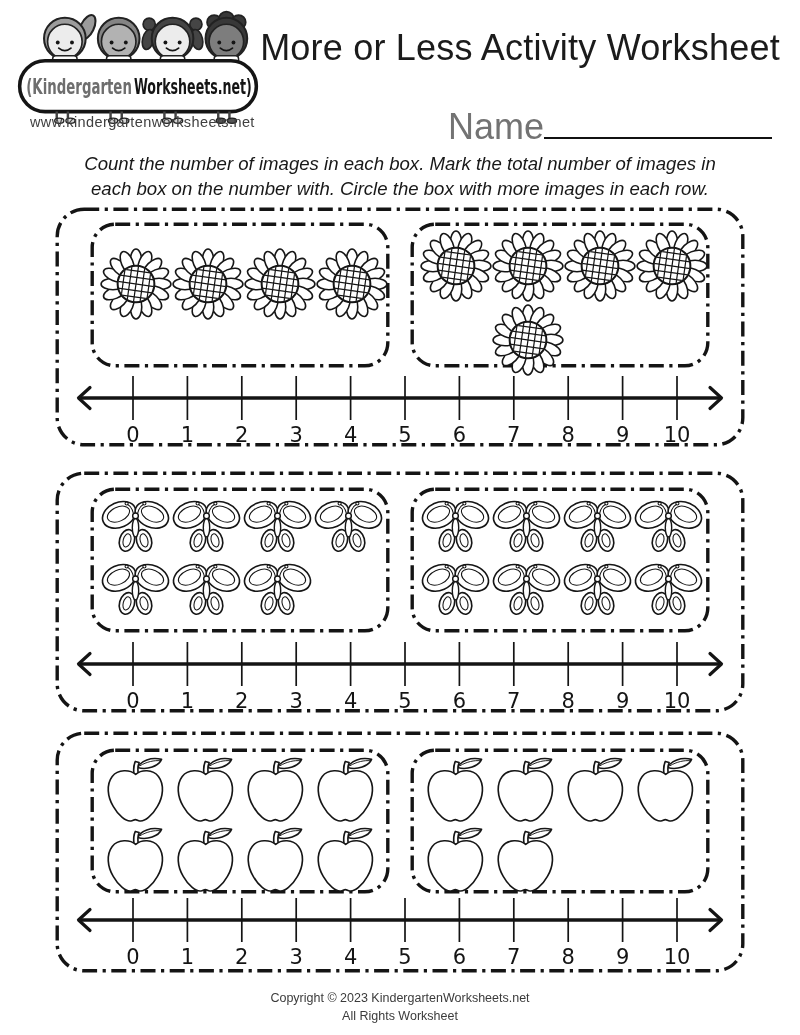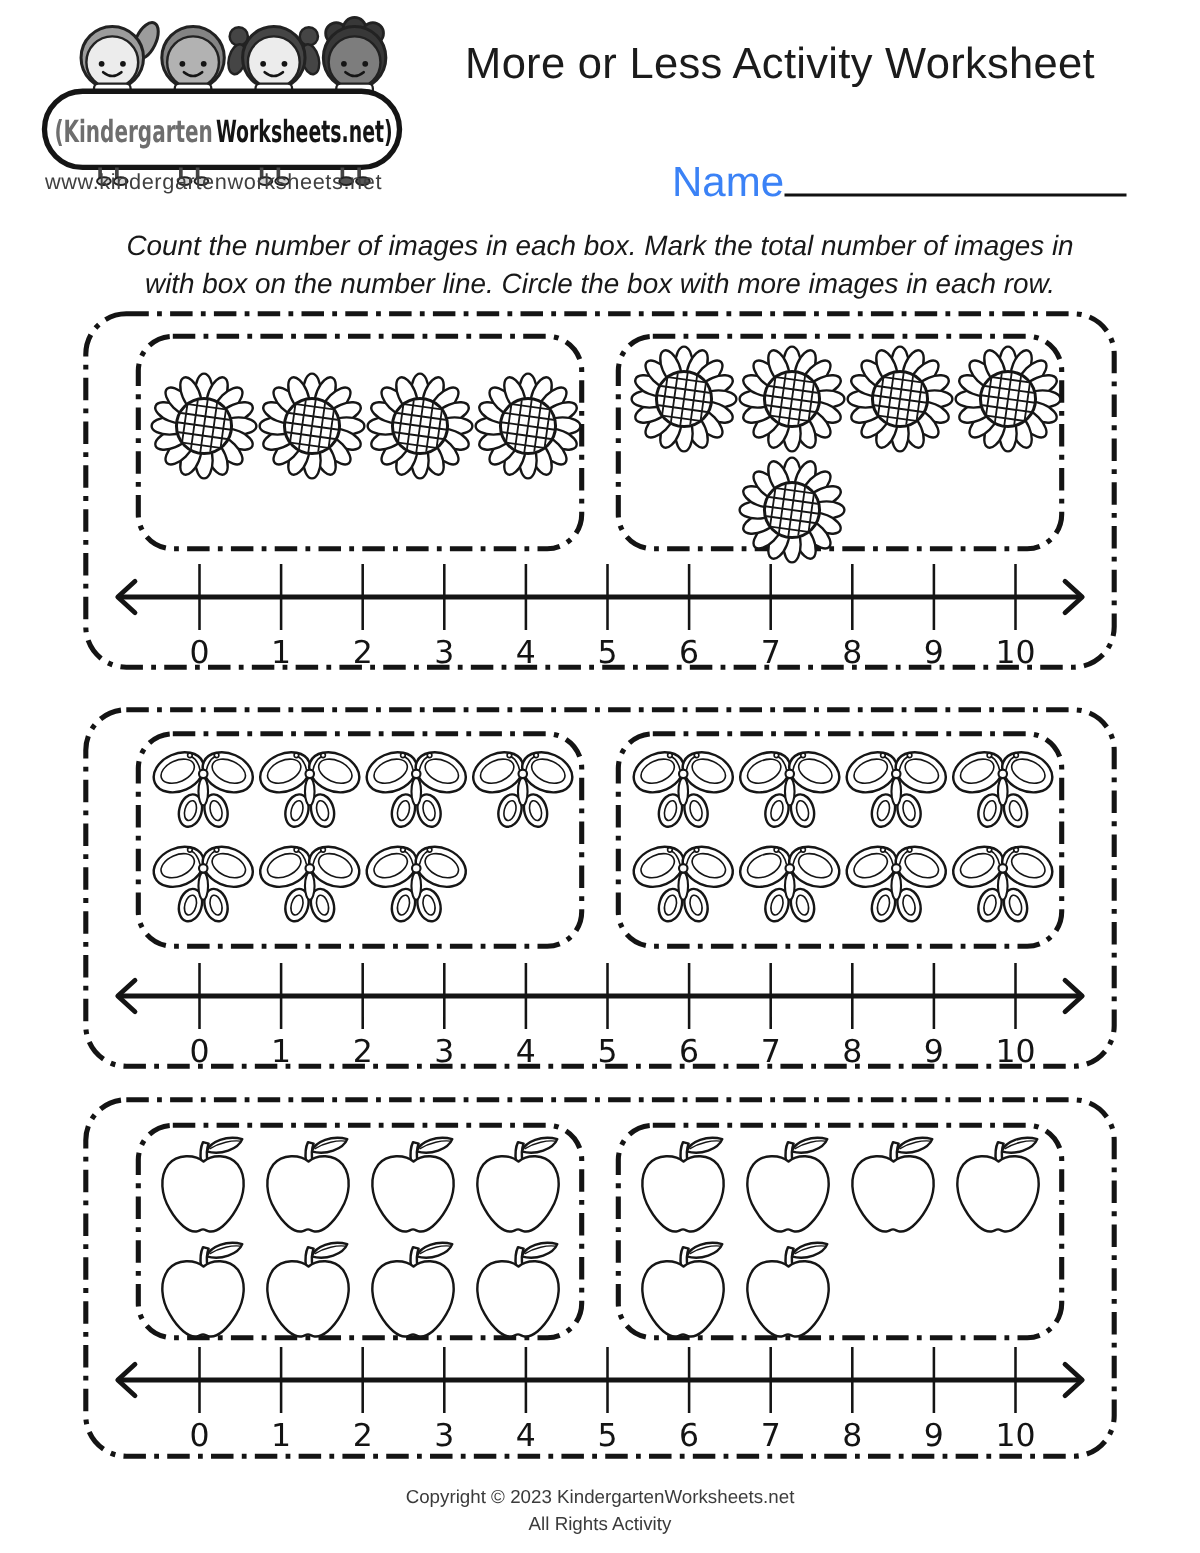--- a/index.html
+++ b/index.html
@@ -1,25 +1,25 @@
 <!DOCTYPE html>
 <html><head>
 <meta charset="utf-8">
 <style>
   * { margin:0; padding:0; box-sizing:border-box; }
   html,body { background:#ffffff; }
   body { font-family:"Liberation Sans", sans-serif; color:#161616; }
   .page { position:relative; width:800px; height:1035px; background:#fff; overflow:hidden; margin:0 auto; }
 
   
-  .logo-wrap { position:absolute; left:26px; top:8px; width:244px; height:108px; }
+  .logo-wrap { position:absolute; left:16px; top:8px; width:244px; height:108px; }
   .logo-url  { position:absolute; left:30px; top:114px; font-size:14.5px; color:#404040; letter-spacing:.4px; }
   .title { position:absolute; left:250px; top:27px; width:540px; text-align:center;
-           font-size:29px; font-weight:400; color:#1b1b1b; letter-spacing:.2px; }
-  .name-row { position:absolute; left:448px; top:102px; font-size:28px; color:#3b82f6; }
+           font-size:36px; font-weight:400; color:#1b1b1b; letter-spacing:.2px; }
+  .name-row { position:absolute; left:448px; top:102px; font-size:36px; color:#737373; }
   .name-line { display:inline-block; width:228px; height:1.02em; border-bottom:2.5px solid #111; }
   .instructions { position:absolute; top:151px; left:38px; right:38px; text-align:center;
                   font-size:18.6px; line-height:1.36; color:#181818;font-style:italic; }
 
   
   .row { position:absolute; left:55px; width:690px; }
   .row-0 { top:207px; height:240px; }
   .row-1 { top:471px; height:242px; }
   .row-2 { top:731px; height:242px; }
   .frame-svg { position:absolute; left:0; top:0; pointer-events:none; }
@@ -191,21 +191,21 @@
   <div class="logo-url">www.kindergartenworksheets.net</div>
 
   <h1 class="title">More or Less Activity Worksheet</h1>
 
   <div class="name-row">
     <span>Name</span><span class="name-line"></span>
   </div>
 
   <div class="instructions">
     <div>Count the number of images in each box. Mark the total number of images in</div>
-    <div>with box on the number line. Circle the box with more images in each row.</div>
+    <div>each box on the number with. Circle the box with more images in each row.</div>
   </div>
 
   <div>
   <section class="row dash-frame row-0">
         <svg width="690" height="240" class="frame-svg">
           <rect x="2.2" y="2.2" width="685.6" height="235.6" rx="27" fill="none" stroke="#141414" stroke-width="3.4" stroke-dasharray="15 5.5 3.2 5.5"></rect>
         </svg>
     <div class="boxes">
       <div class="box dash-frame">
             <svg width="300" height="146" class="frame-svg">
@@ -535,15 +535,15 @@
           <line x1="555.5999999999999" y1="4" x2="555.5999999999999" y2="48" stroke-width="1.7"></line>
           <text x="555.5999999999999" y="70" text-anchor="middle">9</text>
           <line x1="610" y1="4" x2="610" y2="48" stroke-width="1.7"></line>
           <text x="610" y="70" text-anchor="middle">10</text>
         </svg>
   </section>
 </div>
 
   <div class="footer">
     <div>Copyright © 2023 KindergartenWorksheets.net</div>
-    <div>All Rights Activity</div>
+    <div>All Rights Worksheet</div>
   </div>
 </div>
 
 </body></html>

